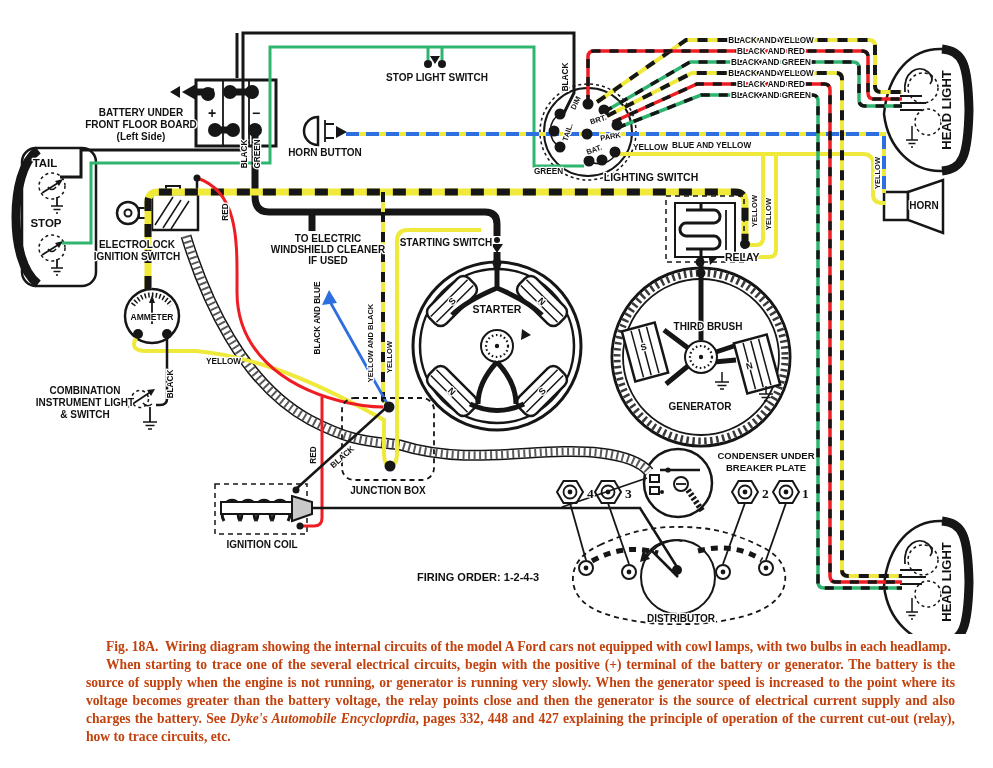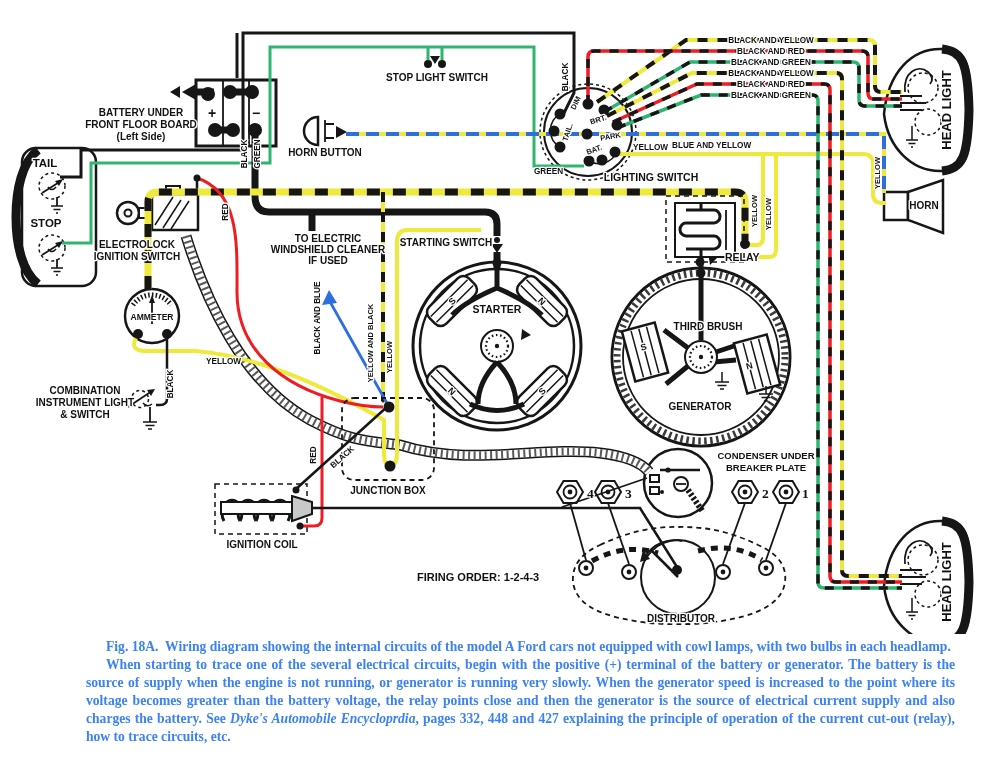--- a/index.html
+++ b/index.html
@@ -41,21 +41,21 @@
   .dsh3{stroke-dasharray:3 3}
   .dotring{fill:none;stroke:var(--k);stroke-width:2.2;stroke-dasharray:1.6 2.6}
   .tick{fill:none;stroke:var(--k);stroke-width:5;stroke-dasharray:1.5 2.2}
   .cond1{stroke:var(--k);stroke-width:11;fill:none}
   .cond2{stroke:#fff;stroke-width:8;fill:none}
   .cond3{stroke:#5a5a5a;stroke-width:8;fill:none;stroke-dasharray:2 3.5}
   .fillk{fill:var(--k);stroke:none}
   .fillb{fill:var(--blue);stroke:none}
   .caption{position:absolute;left:0;top:634px;width:993px;box-sizing:border-box;
            padding:4px 38px 0 86px;font-family:"Liberation Serif",serif;font-weight:bold;
-           font-size:13.6px;line-height:1.33;color:#3b82f6;text-align:justify;}
+           font-size:13.6px;line-height:1.33;color:#c2410c;text-align:justify;}
   .caption p{margin:0;text-indent:20px;}
 </style>
 </head>
 <body>
 
 <div class="page">
 <svg width="993" height="634" viewBox="0 0 993 634">
 
   <g>
     <rect x="22" y="148" width="74" height="138" rx="14" class="cmp"></rect>

